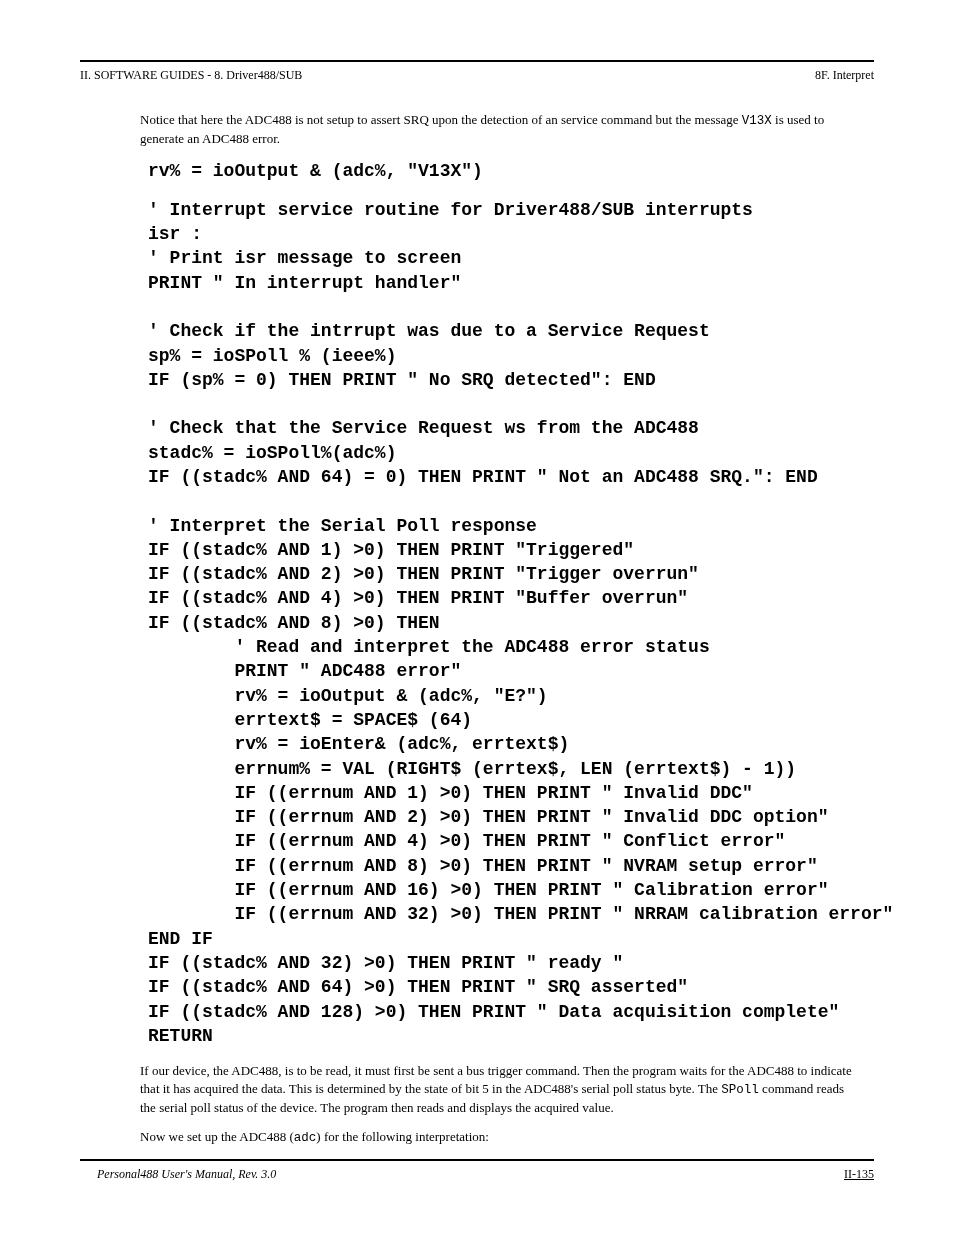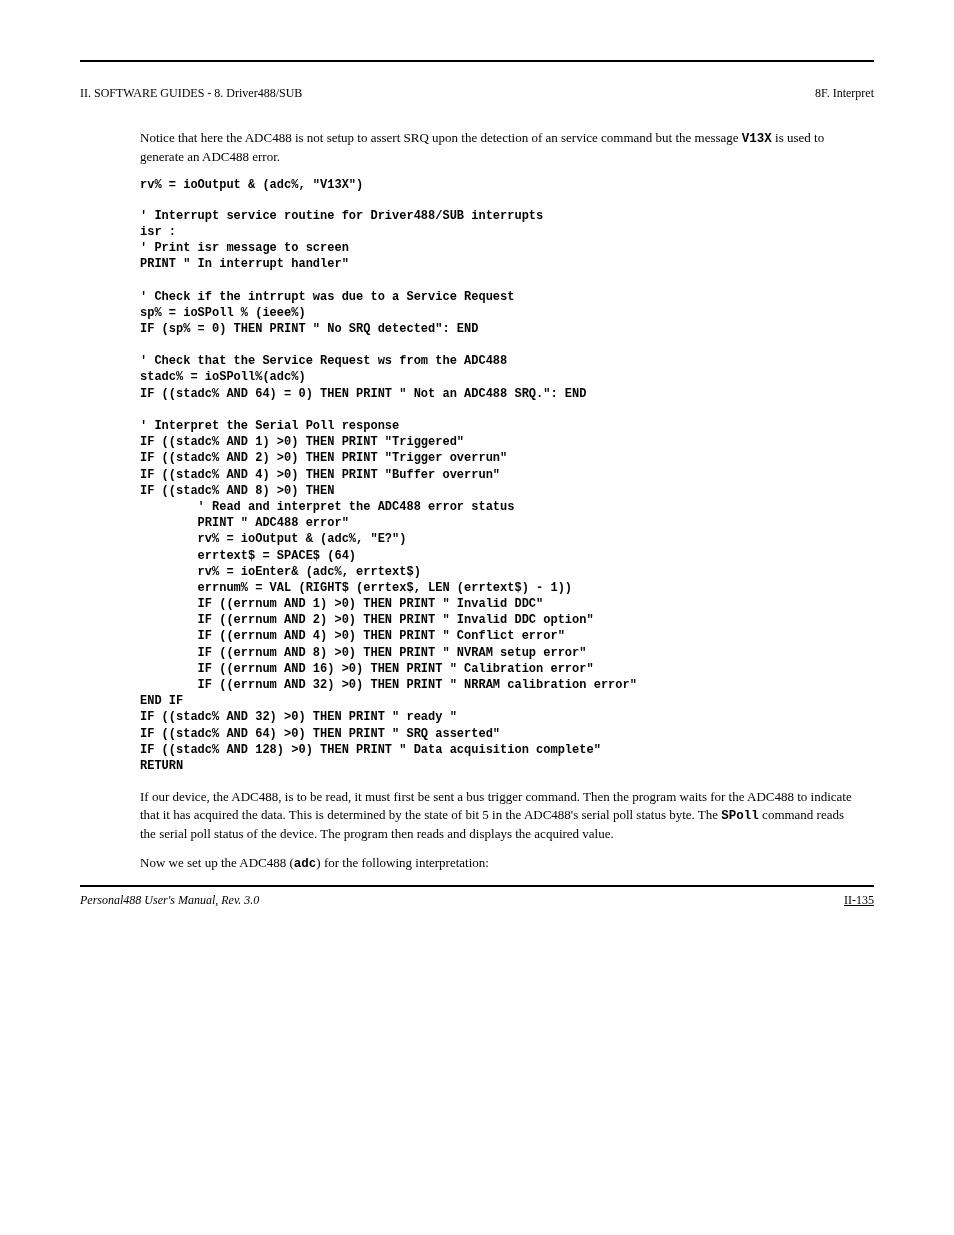--- a/index.html
+++ b/index.html
@@ -17,50 +17,51 @@
   }
   .hr-top, .hr-bottom {
     border: none;
     border-top: 2px solid #000;
     margin: 0;
   }
   .header-row {
     display: flex;
     justify-content: space-between;
     font-size: 12px;
-    margin-top: 24px;
+    margin-top: 6px;
     margin-bottom: 28px;
   }
   .content {
     padding-left: 60px;
     padding-right: 20px;
   }
   .para {
     margin: 12px 0;
     line-height: 1.35;
   }
   pre.code {
     font-family: "Courier New", Courier, monospace;
     font-weight: bold;
-    font-size: 12px;
+    font-size: 18px;
     line-height: 1.35;
     white-space: pre;
-    margin: 4px 0 14px 0;
+    margin: 4px 0 14px 8px;
   }
   .mono {
     font-family: "Courier New", Courier, monospace;
-    font-weight: bold;
+    font-weight: normal;
     font-size: 12.5px;
   }
   .footer-row {
     display: flex;
     justify-content: space-between;
     font-size: 12px;
     font-style: italic;
     margin-top: 6px;
+    margin-left: 17px;
   }
   .footer-row .pg {
     font-style: normal;
     text-decoration: underline;
   }
 </style>
 </head>
 <body>
 
 <div class="page">

